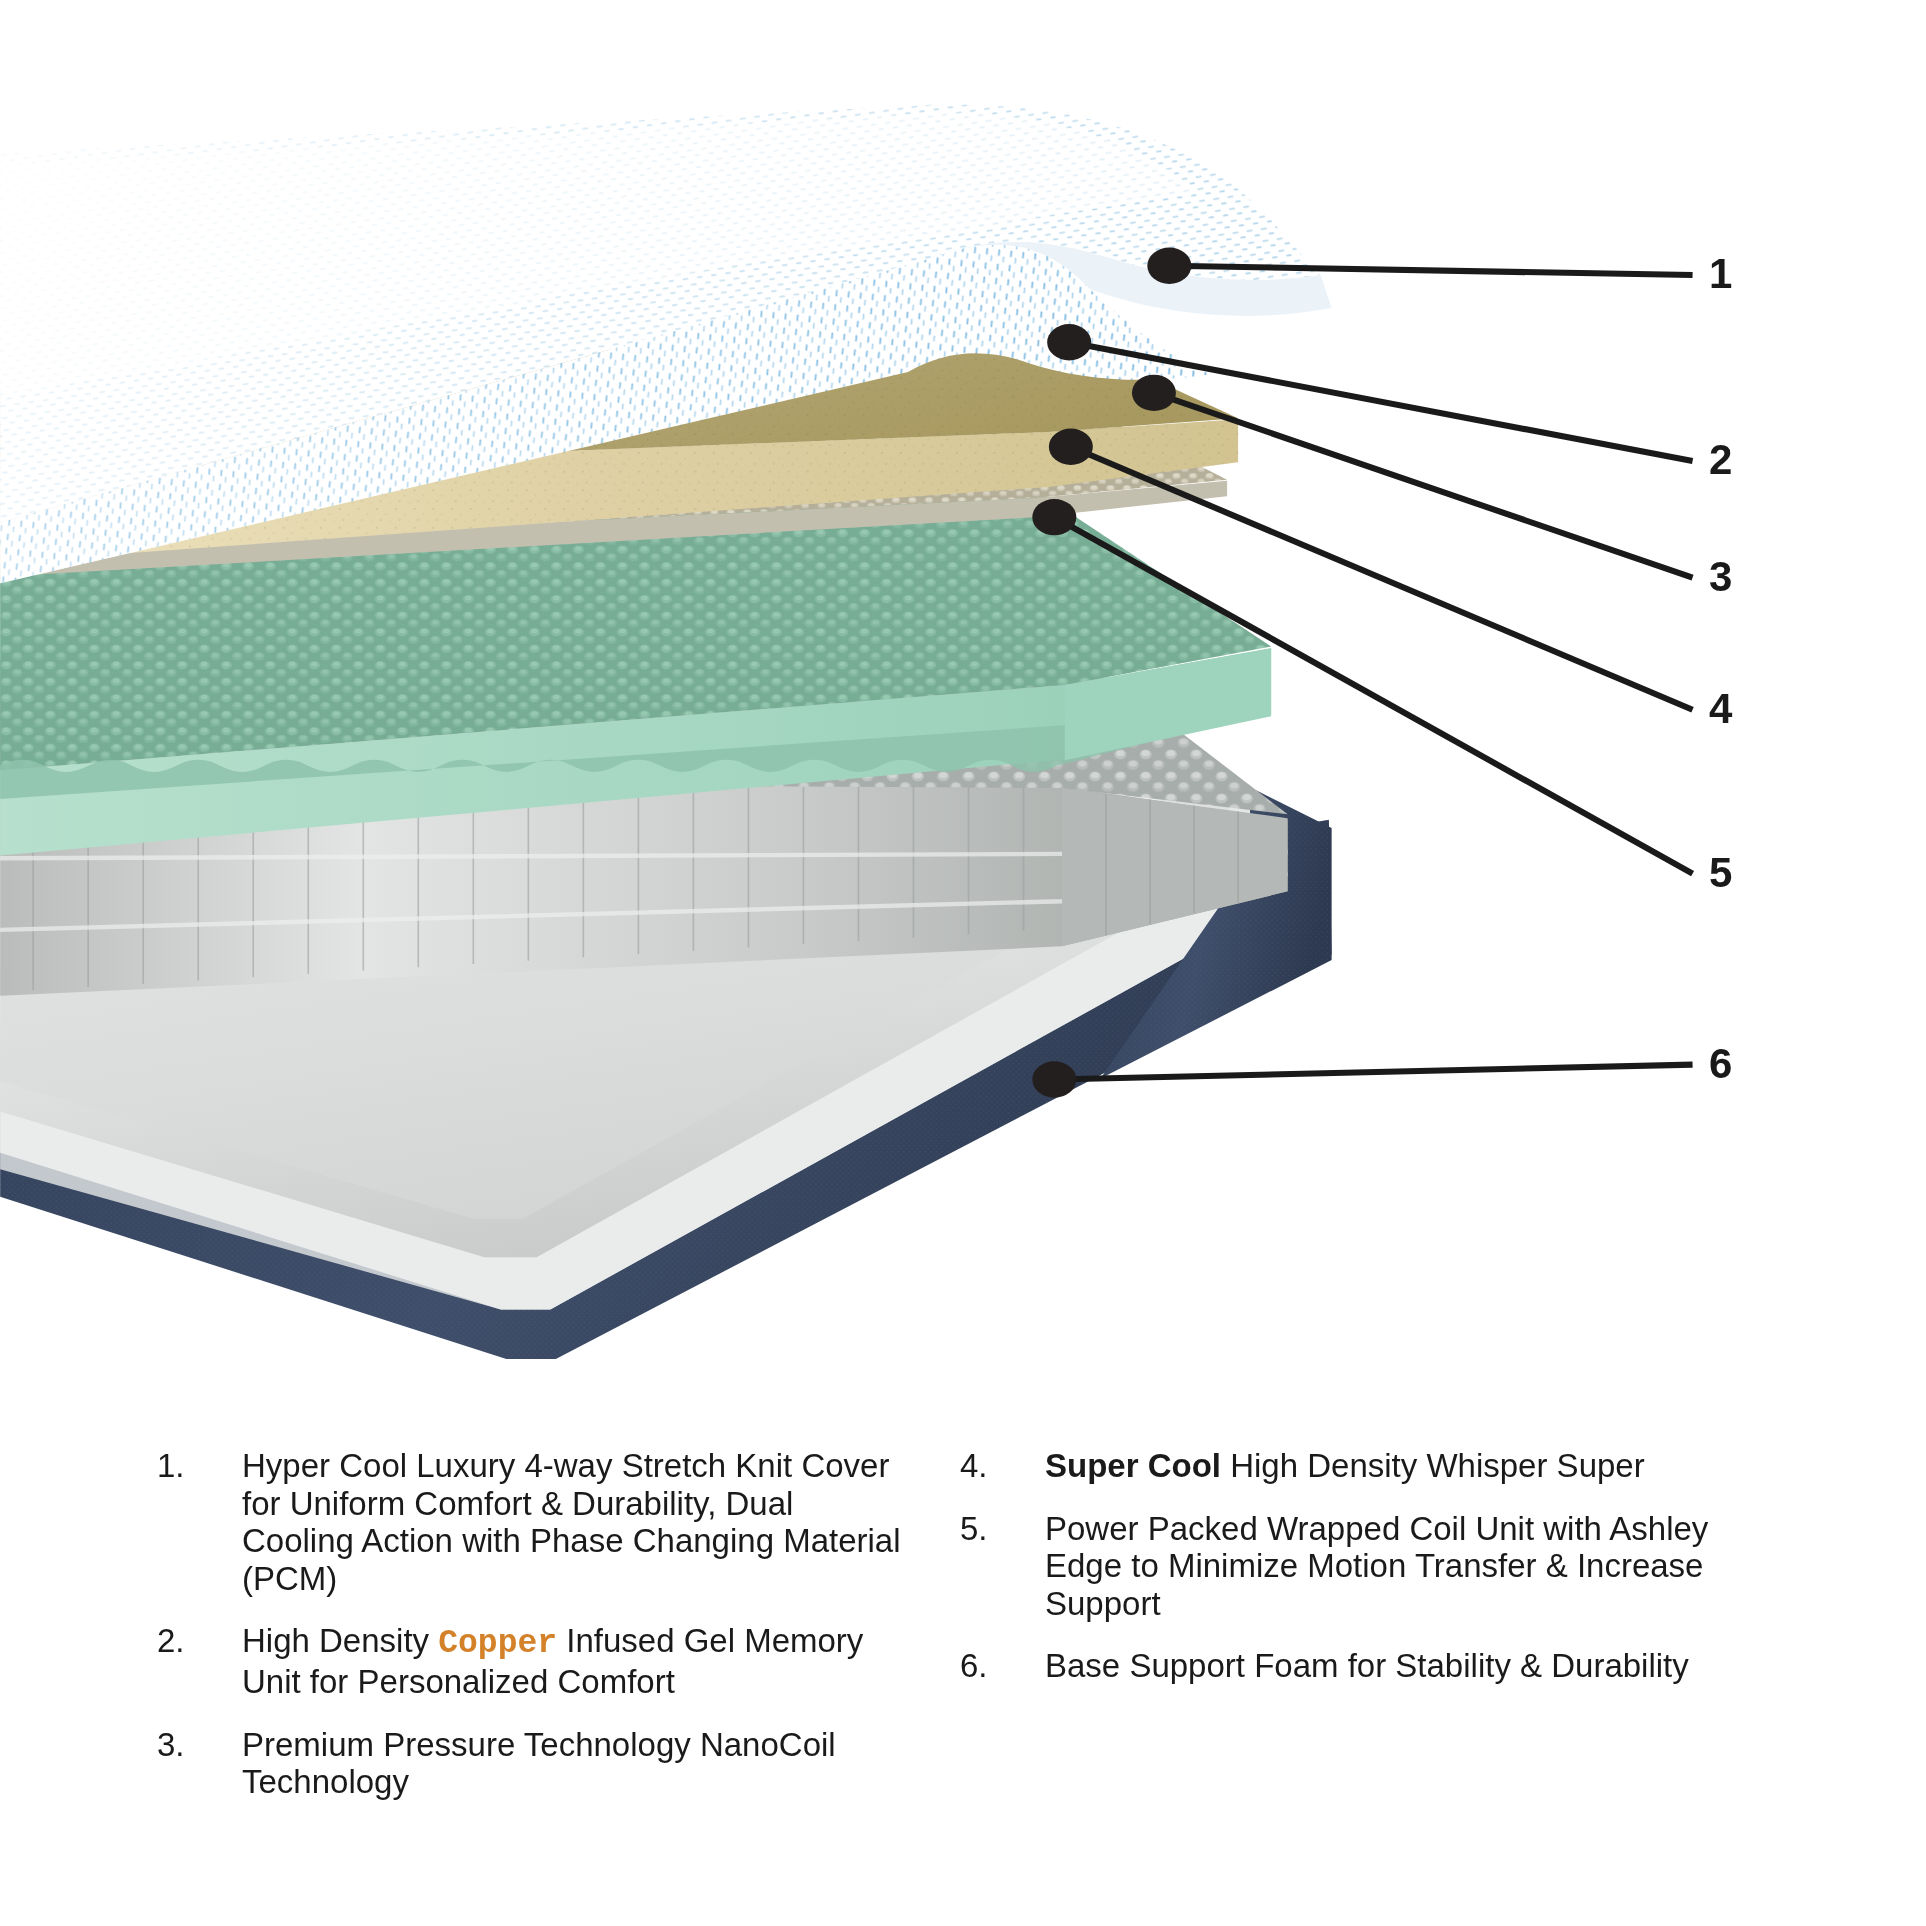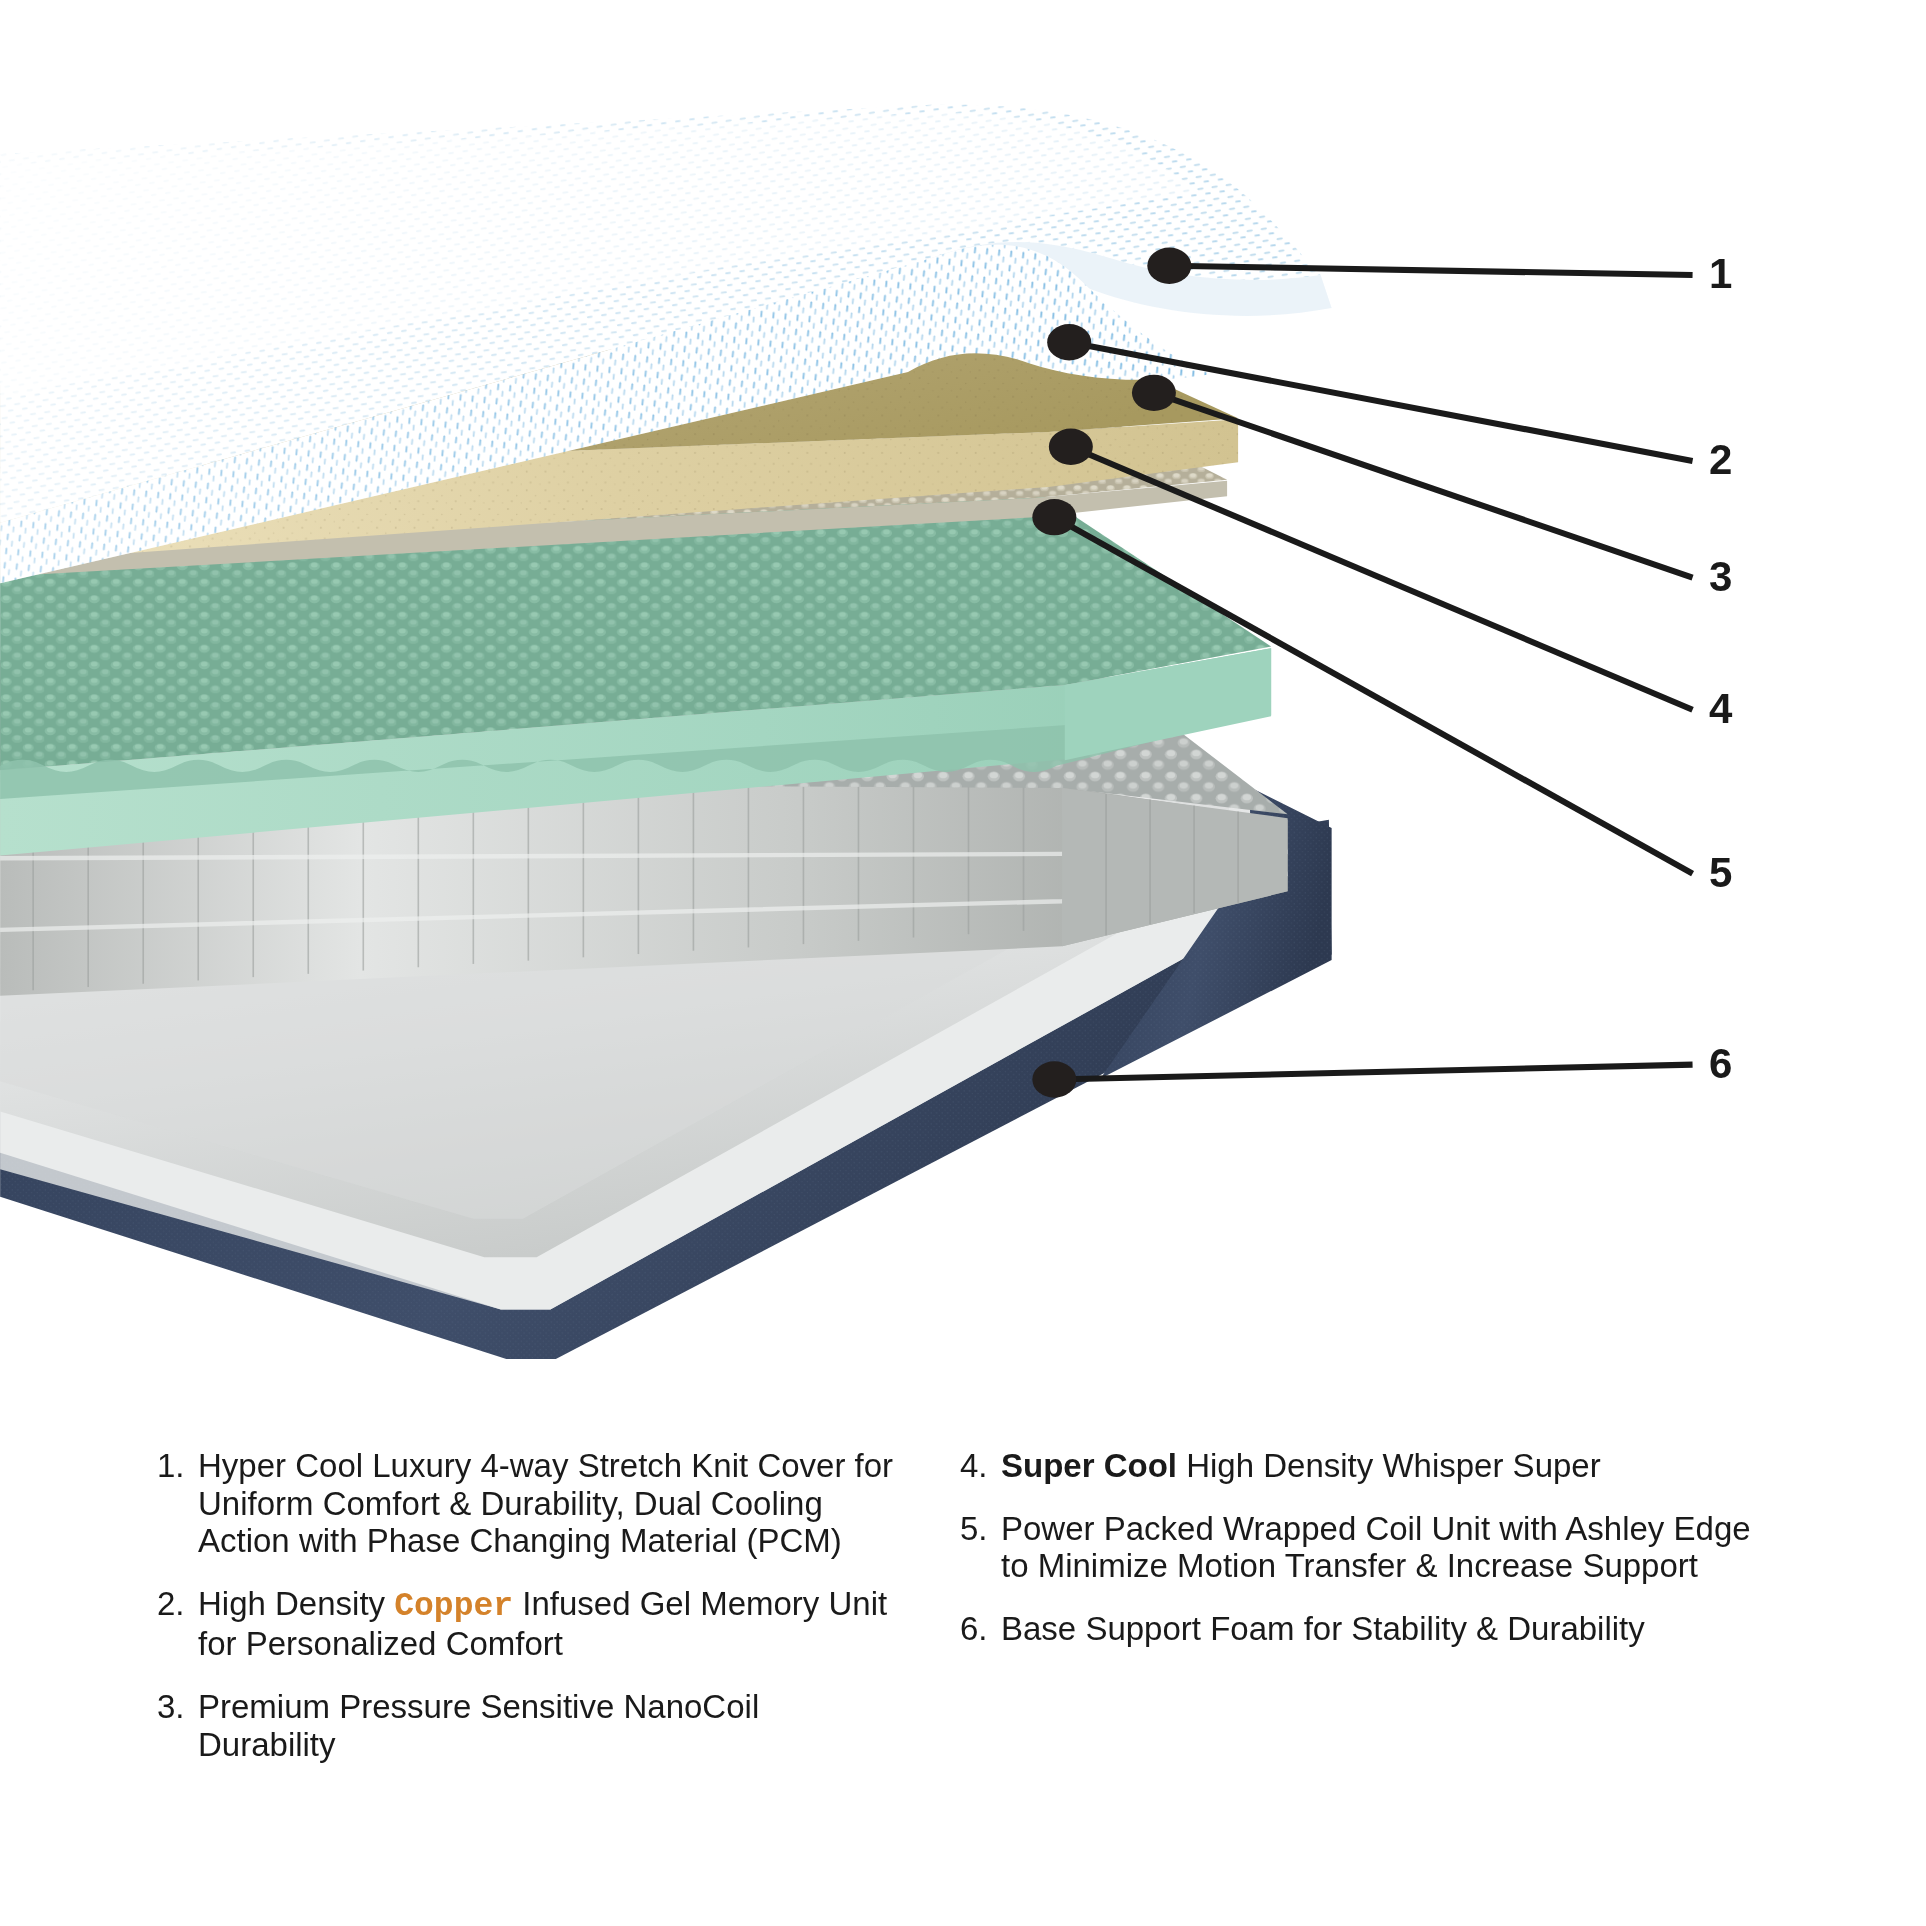--- a/index.html
+++ b/index.html
@@ -17,21 +17,21 @@
   
   #legend{position:absolute;left:0;top:1447px;width:1926px;height:385px;}
   .legend-col{position:absolute;top:0;}
   #col-left{left:157px;width:748px;}
   #col-right{left:960px;width:825px;}
 
   .legend-item{display:flex;align-items:flex-start;margin-bottom:25px;}
   .legend-num{flex:0 0 auto;width:41px;font-size:33px;line-height:1.14;
               font-weight:400;color:#1a1a1a;}
   .legend-text{flex:1 1 auto;font-size:33px;line-height:1.14;font-weight:400;
-               color:#1a1a1a;}
+               color:#1a1a1a;margin-left:44px;}
   .b{font-weight:700;}
   .copper{color:#d4822a;font-weight:700;font-family:Liberation Mono, monospace;}
 </style>
 </head>
 <body>
 
 <div id="diagram">
 <svg viewBox="0 0 3500 2550" xmlns="http://www.w3.org/2000/svg">
   <defs>
 
@@ -275,21 +275,21 @@
       <span class="legend-text">Hyper Cool Luxury 4-way Stretch Knit Cover for Uniform Comfort &amp; Durability, Dual Cooling Action with Phase Changing Material (PCM)</span>
     </div>
 
     <div class="legend-item">
       <span class="legend-num">2.</span>
       <span class="legend-text"><span>High Density </span><span class="copper">Copper</span><span> Infused Gel Memory Unit for Personalized Comfort</span></span>
     </div>
 
     <div class="legend-item">
       <span class="legend-num">3.</span>
-      <span class="legend-text">Premium Pressure Sensitive NanoCoil Durability</span>
+      <span class="legend-text">Premium Pressure Technology NanoCoil Technology</span>
     </div>
 
   </div>
 
   <div class="legend-col" id="col-right">
 
     <div class="legend-item">
       <span class="legend-num">4.</span>
       <span class="legend-text"><span class="b">Super Cool</span><span> High Density Whisper Super</span></span>
     </div>

